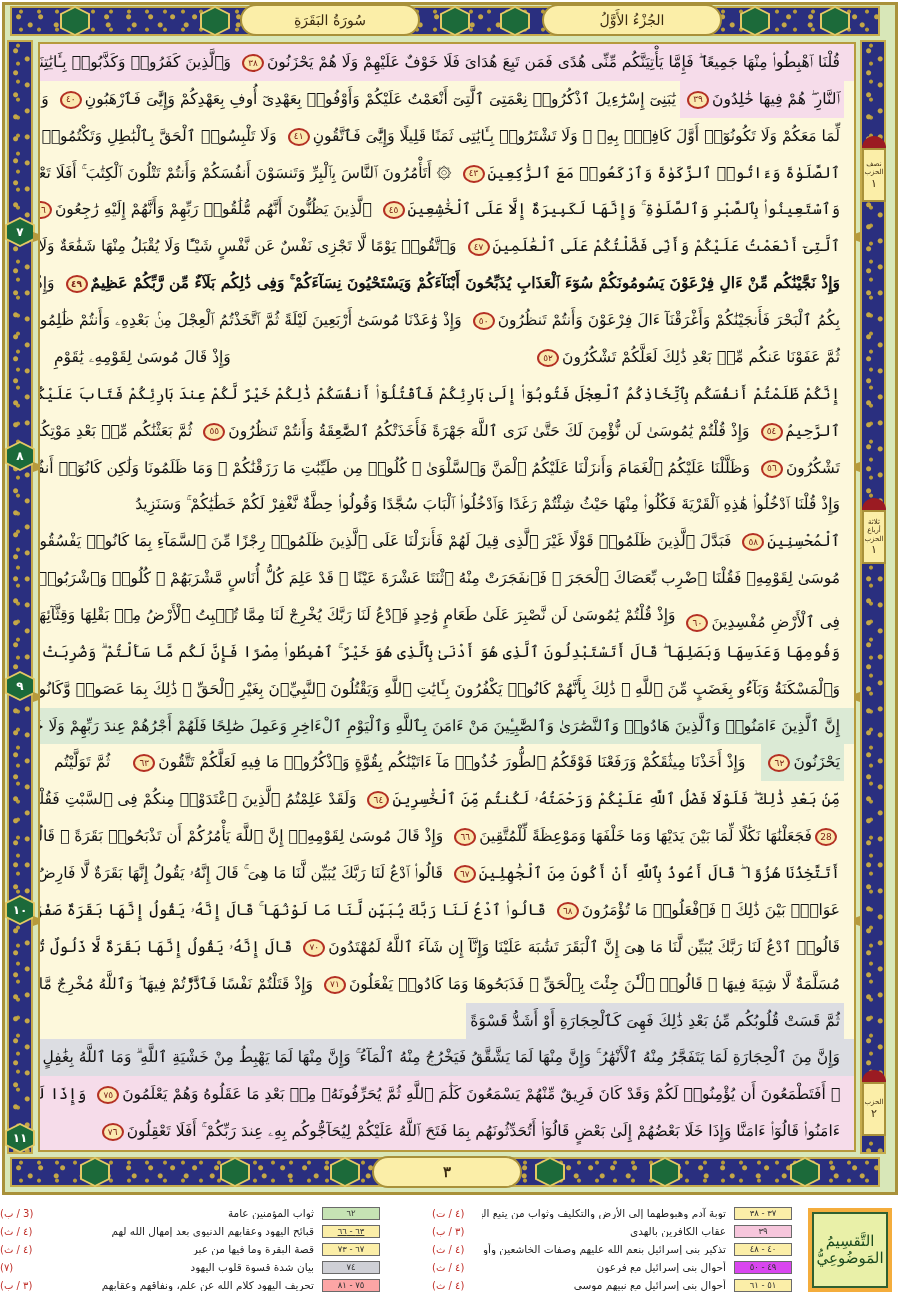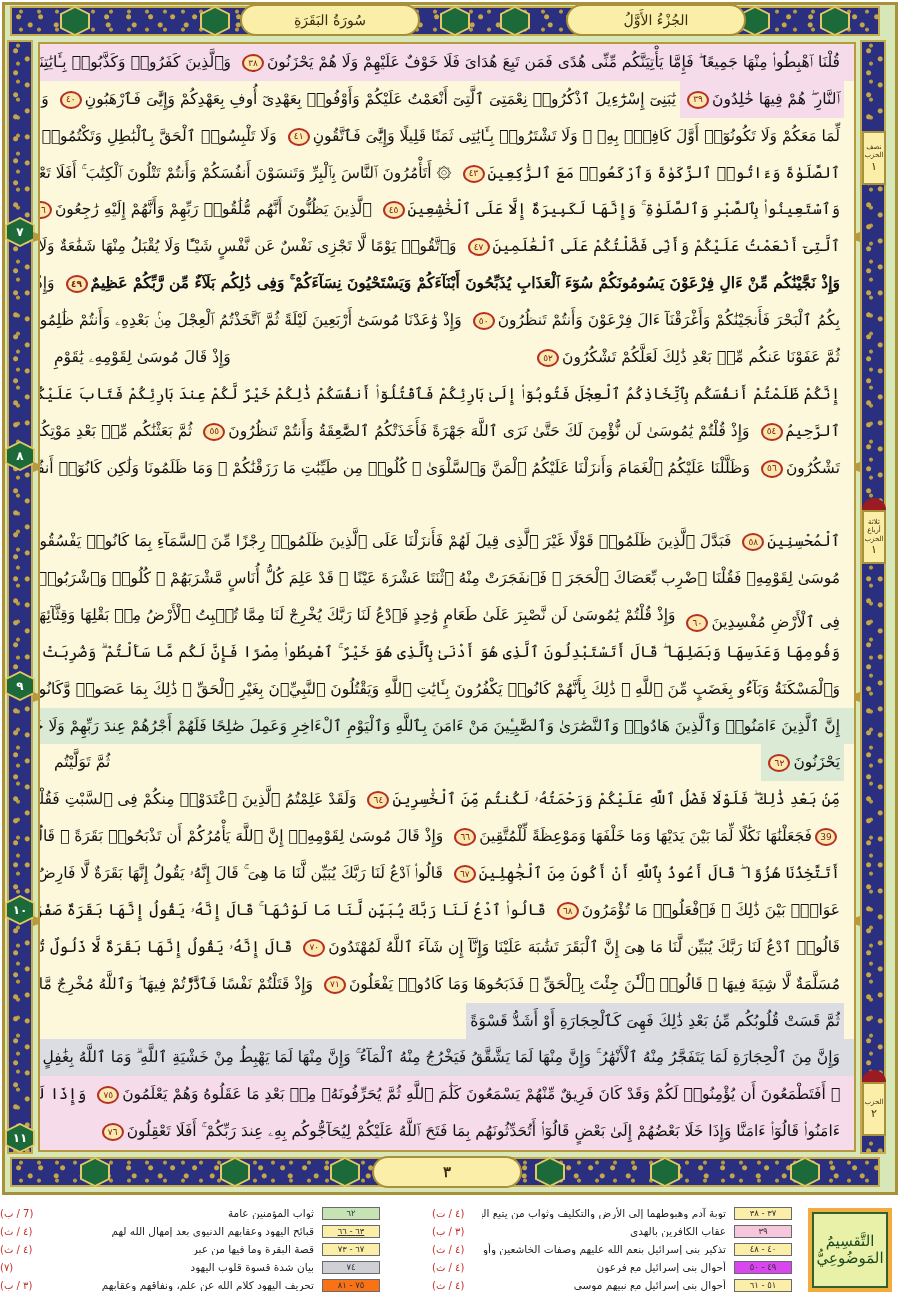--- a/index.html
+++ b/index.html
@@ -43,21 +43,21 @@
 
   .header-cart {
     position: absolute; top: 4px; height: 32px;
     background: #fbeea8;
     border: 2px solid #a9913a;
     border-radius: 16px;
     display: flex; align-items: center; justify-content: center;
     font-family: "DejaVu Serif", serif; font-size: 14px; color: #3a2a10;
   }
   .cart-surah { left: 240px; width: 180px; }
-  .cart-juz { left: 566px; width: 180px; }
+  .cart-juz { left: 542px; width: 180px; }
   .cart-page { left: 372px; top: 1156px; width: 150px; height: 32px; font-size: 15px; font-weight: bold; }
 
   .text-area {
     position: absolute; left: 38px; top: 42px; width: 818px; height: 1110px;
     background: #fdf8dc;
     border: 2px solid #b69a3d;
     direction: rtl;
     overflow: hidden;
   }
   .line {
@@ -193,21 +193,21 @@
     <div class="hex-wrap" style="left: 5px; top: 895px;">
       <div class="hex">١٠</div>
     </div>
     <div class="hex-wrap" style="left: 5px; top: 1123px;">
       <div class="hex">١١</div>
     </div>
   </div>
 
 <div id="right-markers">
     <div class="hizb-dome" style="top: 136px;"></div>
-    <div class="hizb-marker" style="top: 131px;">
+    <div class="hizb-marker" style="top: 148px;">
       <span>نصف</span>
       <span>الحزب</span>
       <span style="font-size: 11px;">١</span>
     </div>
     <div class="hizb-dome" style="top: 498px;"></div>
     <div class="hizb-marker" style="top: 510px;">
       <span>ثلاثة أرباع</span>
       <span>الحزب</span>
       <span style="font-size: 11px;">١</span>
     </div>
@@ -271,20 +271,23 @@
     </div>
     <div class="line" style="top: 368.667px; height: 36.8667px;">
       <span class="seg bg-yellow" style="line-height: 36.8667px;"><span>ٱلرَّحِيمُ</span><span class="ayah">٥٤</span></span>
       <span class="seg bg-yellow" style="line-height: 36.8667px;"><span>وَإِذْ قُلْتُمْ يَٰمُوسَىٰ لَن نُّؤْمِنَ لَكَ حَتَّىٰ نَرَى ٱللَّهَ جَهْرَةً فَأَخَذَتْكُمُ ٱلصَّٰعِقَةُ وَأَنتُمْ تَنظُرُونَ</span><span class="ayah">٥٥</span></span>
       <span class="seg bg-yellow" style="line-height: 36.8667px;"><span>ثُمَّ بَعَثْنَٰكُم مِّنۢ بَعْدِ مَوْتِكُمْ لَعَلَّكُمْ</span></span>
     </div>
     <div class="line" style="top: 405.533px; height: 36.8667px;">
       <span class="seg bg-yellow" style="line-height: 36.8667px;"><span>تَشْكُرُونَ</span><span class="ayah">٥٦</span></span>
       <span class="seg bg-yellow" style="line-height: 36.8667px;"><span>وَظَلَّلْنَا عَلَيْكُمُ ٱلْغَمَامَ وَأَنزَلْنَا عَلَيْكُمُ ٱلْمَنَّ وَٱلسَّلْوَىٰ ۖ كُلُوا۟ مِن طَيِّبَٰتِ مَا رَزَقْنَٰكُمْ ۖ وَمَا ظَلَمُونَا وَلَٰكِن كَانُوٓا۟ أَنفُسَهُمْ يَظْلِمُونَ</span></span>
     </div>
+    <div class="line" style="top: 442.4px; height: 36.8667px;">
+      <span class="seg bg-yellow" style="line-height: 36.8667px;"><span>وَإِذْ قُلْنَا ٱدْخُلُوا۟ هَٰذِهِ ٱلْقَرْيَةَ فَكُلُوا۟ مِنْهَا حَيْثُ شِئْتُمْ رَغَدًا وَٱدْخُلُوا۟ ٱلْبَابَ سُجَّدًا وَقُولُوا۟ حِطَّةٌ نَّغْفِرْ لَكُمْ خَطَٰيَٰكُمْ ۚ وَسَنَزِيدُ</span></span>
+    </div>
     <div class="line" style="top: 479.267px; height: 36.8667px;">
       <span class="seg bg-yellow" style="line-height: 36.8667px;"><span>ٱلْمُحْسِنِينَ</span><span class="ayah">٥٨</span></span>
       <span class="seg bg-yellow" style="line-height: 36.8667px;"><span>فَبَدَّلَ ٱلَّذِينَ ظَلَمُوا۟ قَوْلًا غَيْرَ ٱلَّذِى قِيلَ لَهُمْ فَأَنزَلْنَا عَلَى ٱلَّذِينَ ظَلَمُوا۟ رِجْزًا مِّنَ ٱلسَّمَآءِ بِمَا كَانُوا۟ يَفْسُقُونَ</span></span>
     </div>
     <div class="line" style="top: 516.133px; height: 36.8667px;">
       <span class="seg bg-yellow" style="line-height: 36.8667px;"><span>مُوسَىٰ لِقَوْمِهِۦ فَقُلْنَا ٱضْرِب بِّعَصَاكَ ٱلْحَجَرَ ۖ فَٱنفَجَرَتْ مِنْهُ ٱثْنَتَا عَشْرَةَ عَيْنًا ۖ قَدْ عَلِمَ كُلُّ أُنَاسٍ مَّشْرَبَهُمْ ۖ كُلُوا۟ وَٱشْرَبُوا۟ مِن رِّزْقِ ٱللَّهِ وَلَا تَعْثَوْا۟</span></span>
     </div>
     <div class="line" style="top: 553px; height: 36.8667px;">
       <span class="seg bg-yellow" style="line-height: 50px;"><span>فِى ٱلْأَرْضِ مُفْسِدِينَ</span><span class="ayah">٦٠</span></span>
       <span class="seg bg-yellow" style="line-height: 36.8667px;"><span>وَإِذْ قُلْتُمْ يَٰمُوسَىٰ لَن نَّصْبِرَ عَلَىٰ طَعَامٍ وَٰحِدٍ فَٱدْعُ لَنَا رَبَّكَ يُخْرِجْ لَنَا مِمَّا تُنۢبِتُ ٱلْأَرْضُ مِنۢ بَقْلِهَا وَقِثَّآئِهَا</span></span>
@@ -293,28 +296,29 @@
       <span class="seg bg-yellow" style="line-height: 36.8667px;"><span>وَفُومِهَا وَعَدَسِهَا وَبَصَلِهَا ۖ قَالَ أَتَسْتَبْدِلُونَ ٱلَّذِى هُوَ أَدْنَىٰ بِٱلَّذِى هُوَ خَيْرٌ ۚ ٱهْبِطُوا۟ مِصْرًا فَإِنَّ لَكُم مَّا سَأَلْتُمْ ۗ وَضُرِبَتْ عَلَيْهِمُ ٱلذِّلَّةُ</span></span>
     </div>
     <div class="line" style="top: 626.733px; height: 36.8667px;">
       <span class="seg bg-yellow" style="line-height: 36.8667px;"><span>وَٱلْمَسْكَنَةُ وَبَآءُو بِغَضَبٍ مِّنَ ٱللَّهِ ۗ ذَٰلِكَ بِأَنَّهُمْ كَانُوا۟ يَكْفُرُونَ بِـَٔايَٰتِ ٱللَّهِ وَيَقْتُلُونَ ٱلنَّبِيِّۦنَ بِغَيْرِ ٱلْحَقِّ ۗ ذَٰلِكَ بِمَا عَصَوا۟ وَّكَانُوا۟ يَعْتَدُونَ</span></span>
     </div>
     <div class="line bg-green" style="top: 663.6px; height: 36.8667px;">
       <span class="seg bg-green" style="line-height: 36.8667px;"><span>إِنَّ ٱلَّذِينَ ءَامَنُوا۟ وَٱلَّذِينَ هَادُوا۟ وَٱلنَّصَٰرَىٰ وَٱلصَّٰبِـِٔينَ مَنْ ءَامَنَ بِٱللَّهِ وَٱلْيَوْمِ ٱلْءَاخِرِ وَعَمِلَ صَٰلِحًا فَلَهُمْ أَجْرُهُمْ عِندَ رَبِّهِمْ وَلَا خَوْفٌ عَلَيْهِمْ وَلَا هُمْ</span></span>
     </div>
     <div class="line" style="top: 700.467px; height: 36.8667px;">
       <span class="seg bg-green" style="line-height: 36.8667px;"><span>يَحْزَنُونَ</span><span class="ayah">٦٢</span></span>
+      <span class="seg bg-yellow" style="line-height: 36.8667px;"><span>وَإِذْ أَخَذْنَا مِيثَٰقَكُمْ وَرَفَعْنَا فَوْقَكُمُ ٱلطُّورَ خُذُوا۟ مَآ ءَاتَيْنَٰكُم بِقُوَّةٍ وَٱذْكُرُوا۟ مَا فِيهِ لَعَلَّكُمْ تَتَّقُونَ</span><span class="ayah">٦٣</span></span>
       <span class="seg bg-yellow" style="line-height: 36.8667px;"><span>ثُمَّ تَوَلَّيْتُم</span></span>
     </div>
     <div class="line" style="top: 737.333px; height: 36.8667px;">
       <span class="seg bg-yellow" style="line-height: 36.8667px;"><span>مِّنۢ بَعْدِ ذَٰلِكَ ۖ فَلَوْلَا فَضْلُ ٱللَّهِ عَلَيْكُمْ وَرَحْمَتُهُۥ لَكُنتُم مِّنَ ٱلْخَٰسِرِينَ</span><span class="ayah">٦٤</span></span>
       <span class="seg bg-yellow" style="line-height: 36.8667px;"><span>وَلَقَدْ عَلِمْتُمُ ٱلَّذِينَ ٱعْتَدَوْا۟ مِنكُمْ فِى ٱلسَّبْتِ فَقُلْنَا لَهُمْ كُونُوا۟ قِرَدَةً خَٰسِـِٔينَ</span></span>
     </div>
     <div class="line" style="top: 774.2px; height: 36.8667px;">
-      <span class="seg bg-yellow" style="line-height: 36.8667px;"><span class="ayah">39</span><span>فَجَعَلْنَٰهَا نَكَٰلًا لِّمَا بَيْنَ يَدَيْهَا وَمَا خَلْفَهَا وَمَوْعِظَةً لِّلْمُتَّقِينَ</span><span class="ayah">٦٦</span></span>
+      <span class="seg bg-yellow" style="line-height: 36.8667px;"><span class="ayah">28</span><span>فَجَعَلْنَٰهَا نَكَٰلًا لِّمَا بَيْنَ يَدَيْهَا وَمَا خَلْفَهَا وَمَوْعِظَةً لِّلْمُتَّقِينَ</span><span class="ayah">٦٦</span></span>
       <span class="seg bg-yellow" style="line-height: 36.8667px;"><span>وَإِذْ قَالَ مُوسَىٰ لِقَوْمِهِۦٓ إِنَّ ٱللَّهَ يَأْمُرُكُمْ أَن تَذْبَحُوا۟ بَقَرَةً ۖ قَالُوٓا۟</span></span>
     </div>
     <div class="line" style="top: 811.067px; height: 36.8667px;">
       <span class="seg bg-yellow" style="line-height: 36.8667px;"><span>أَتَتَّخِذُنَا هُزُوًا ۖ قَالَ أَعُوذُ بِٱللَّهِ أَنْ أَكُونَ مِنَ ٱلْجَٰهِلِينَ</span><span class="ayah">٦٧</span></span>
       <span class="seg bg-yellow" style="line-height: 36.8667px;"><span>قَالُوا۟ ٱدْعُ لَنَا رَبَّكَ يُبَيِّن لَّنَا مَا هِىَ ۚ قَالَ إِنَّهُۥ يَقُولُ إِنَّهَا بَقَرَةٌ لَّا فَارِضٌ وَلَا بِكْرٌ</span></span>
     </div>
     <div class="line" style="top: 847.933px; height: 36.8667px;">
       <span class="seg bg-yellow" style="line-height: 36.8667px;"><span>عَوَانٌۢ بَيْنَ ذَٰلِكَ ۖ فَٱفْعَلُوا۟ مَا تُؤْمَرُونَ</span><span class="ayah">٦٨</span></span>
       <span class="seg bg-yellow" style="line-height: 36.8667px;"><span>قَالُوا۟ ٱدْعُ لَنَا رَبَّكَ يُبَيِّن لَّنَا مَا لَوْنُهَا ۚ قَالَ إِنَّهُۥ يَقُولُ إِنَّهَا بَقَرَةٌ صَفْرَآءُ فَاقِعٌ لَّوْنُهَا تَسُرُّ ٱلنَّٰظِرِينَ</span></span>
     </div>
@@ -372,36 +376,36 @@
       <div class="index-row">
         <span class="range" style="background: rgb(251, 238, 168);">٥١ - ٦١</span>
         <span class="idx-text">أحوال بني إسرائيل مع نبيهم موسى</span>
         <span class="ref">(٤ / ث)</span>
       </div>
     </div>
   <div class="index-col index-col-left" id="idx-left">
       <div class="index-row">
         <span class="range" style="background: rgb(198, 227, 180);">٦٢</span>
         <span class="idx-text">ثواب المؤمنين عامة</span>
-        <span class="ref">(7 / ب)</span>
+        <span class="ref">(3 / ب)</span>
       </div>
       <div class="index-row">
         <span class="range" style="background: rgb(251, 238, 168); text-decoration: underline;">٦٣ - ٦٦</span>
         <span class="idx-text">قبائح اليهود وعقابهم الدنيوي بعد إمهال الله لهم</span>
         <span class="ref">(٤ / ث)</span>
       </div>
       <div class="index-row">
         <span class="range" style="background: rgb(251, 238, 168);">٦٧ - ٧٣</span>
         <span class="idx-text">قصة البقرة وما فيها من عبر</span>
         <span class="ref">(٤ / ث)</span>
       </div>
       <div class="index-row">
         <span class="range" style="background: rgb(207, 208, 214);">٧٤</span>
         <span class="idx-text">بيان شدة قسوة قلوب اليهود</span>
         <span class="ref">(٧)</span>
       </div>
       <div class="index-row">
-        <span class="range" style="background: #f97316;">٧٥ - ٨١</span>
+        <span class="range" style="background: #fca5a5;">٧٥ - ٨١</span>
         <span class="idx-text">تحريف اليهود كلام الله عن علم، ونفاقهم وعقابهم</span>
         <span class="ref">(٣ / ب)</span>
       </div>
     </div>
 </div>
 
 </body></html>

